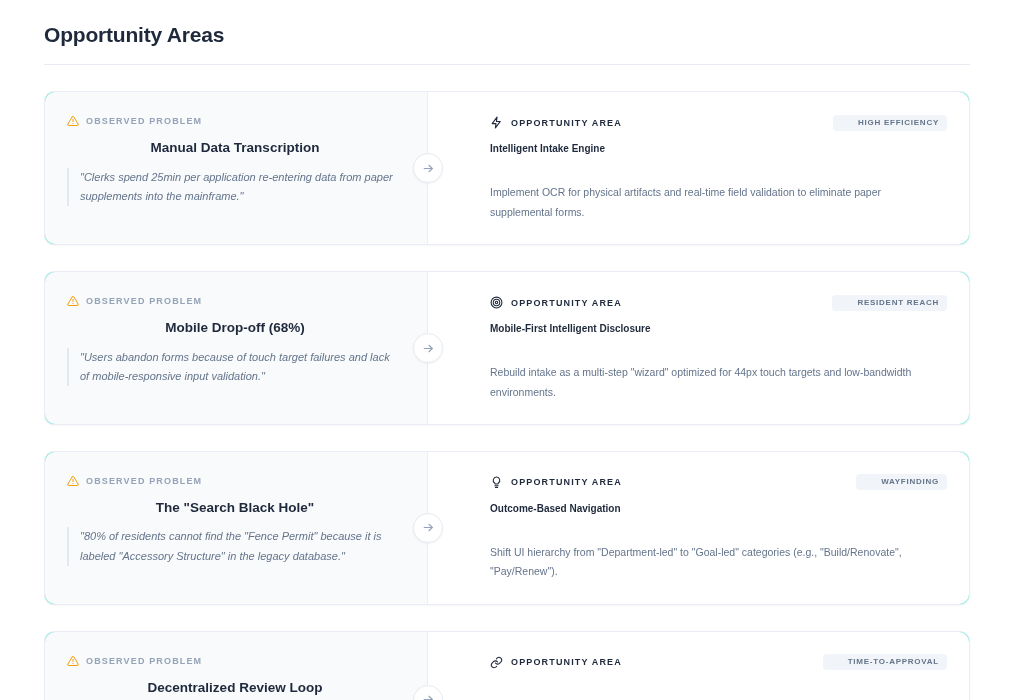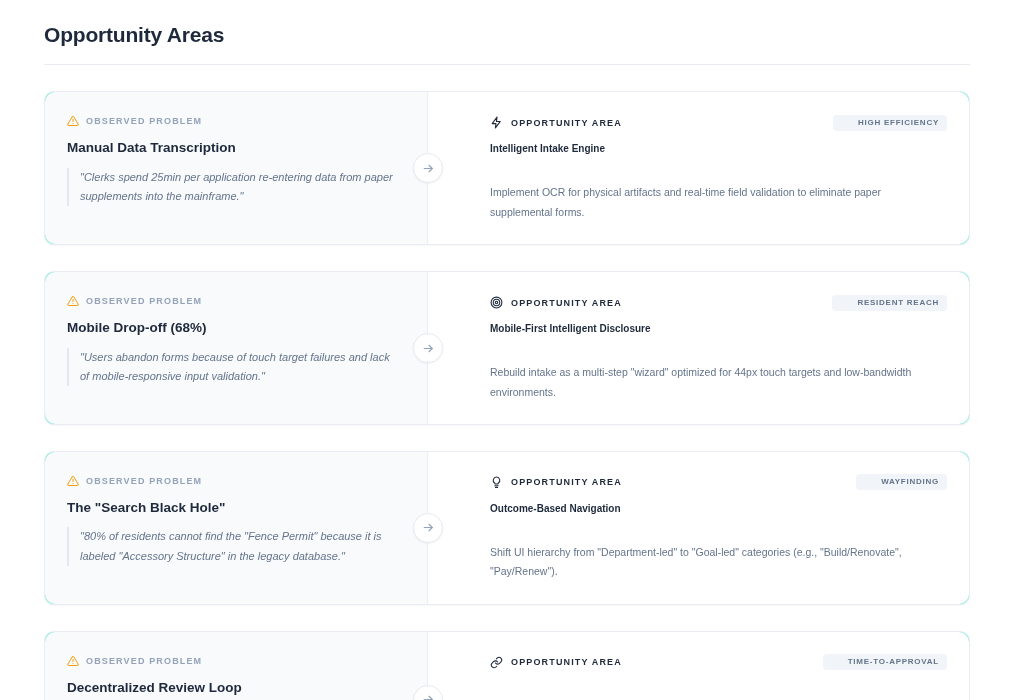--- a/index.html
+++ b/index.html
@@ -85,20 +85,21 @@
     text-transform: uppercase;
     white-space: nowrap;
   }
   .warn-icon svg { display: block; }
   .problem-title {
     margin-top: 11px;
     font-size: 13.5px;
     font-weight: bold;
     color: #1e293b;
     line-height: 1.3;
+    text-align: center;
   }
   .problem-quote {
     margin-top: 11px;
     padding-left: 11px;
     border-left: 2px solid #e2e8f0;
     font-size: 11px;
     font-style: italic;
     color: #64748b;
     line-height: 1.75;
     max-width: 330px;

